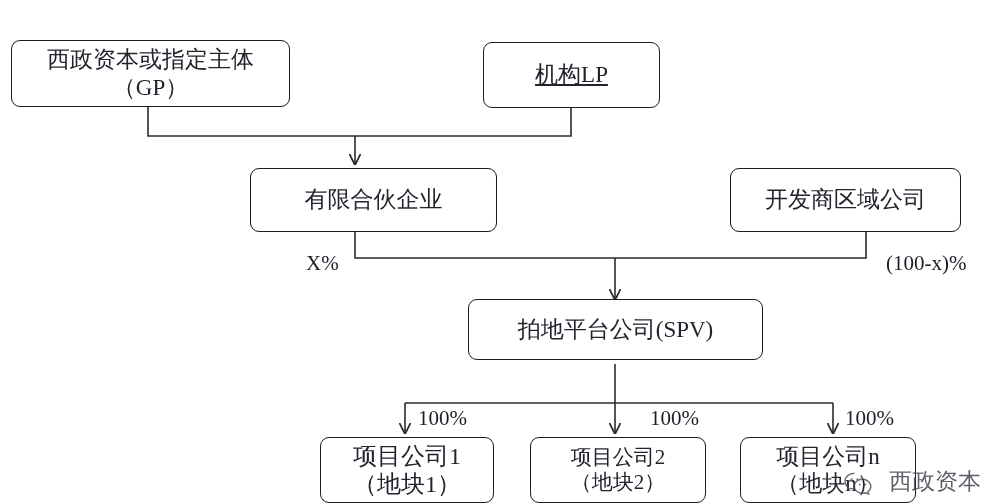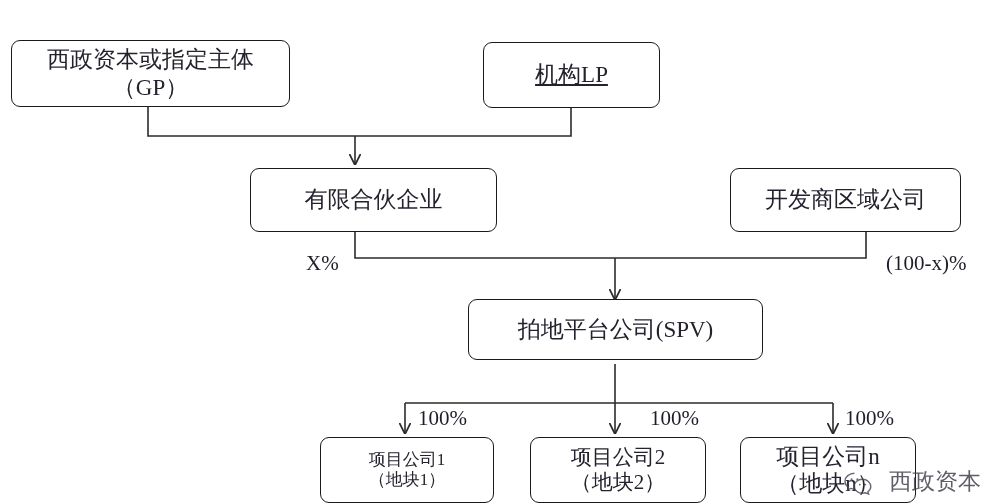--- a/index.html
+++ b/index.html
@@ -40,21 +40,21 @@
   }
   .node .ln {
     display: block;
     white-space: nowrap;
   }
   .n-gp      { left: 11px;  top: 22px;  width: 279px; height: 67px;  font-size: 23px; }
   .n-lp      { left: 483px; top: 24px;  width: 177px; height: 66px;  font-size: 23px; text-decoration: underline; }
   .n-lpe     { left: 250px; top: 150px; width: 247px; height: 64px;  font-size: 23px; }
   .n-dev     { left: 730px; top: 150px; width: 231px; height: 64px;  font-size: 23px; }
   .n-spv     { left: 468px; top: 281px; width: 295px; height: 61px;  font-size: 23px; }
-  .n-p1      { left: 320px; top: 419px; width: 174px; height: 66px;  font-size: 17px; }
+  .n-p1      { left: 320px; top: 419px; width: 174px; height: 66px;  font-size: 24px; }
   .n-p2      { left: 530px; top: 419px; width: 176px; height: 66px;  font-size: 21px; }
   .n-p3      { left: 740px; top: 419px; width: 176px; height: 66px;  font-size: 23px; }
 
   .edge-label {
     position: absolute;
     color: #1d1d28;
     font-size: 21px;
     font-family: "Liberation Serif", "DejaVu Serif", serif;
     white-space: nowrap;
     z-index: 3;

